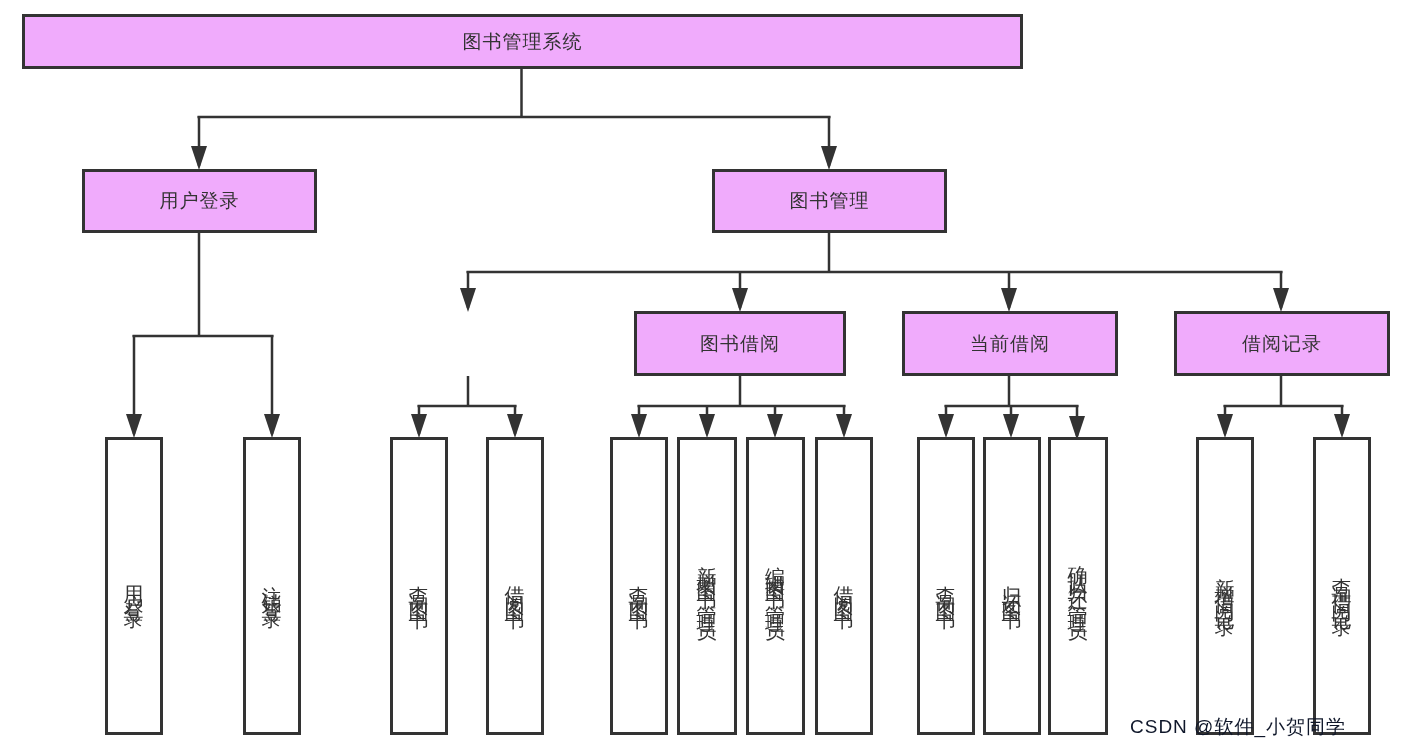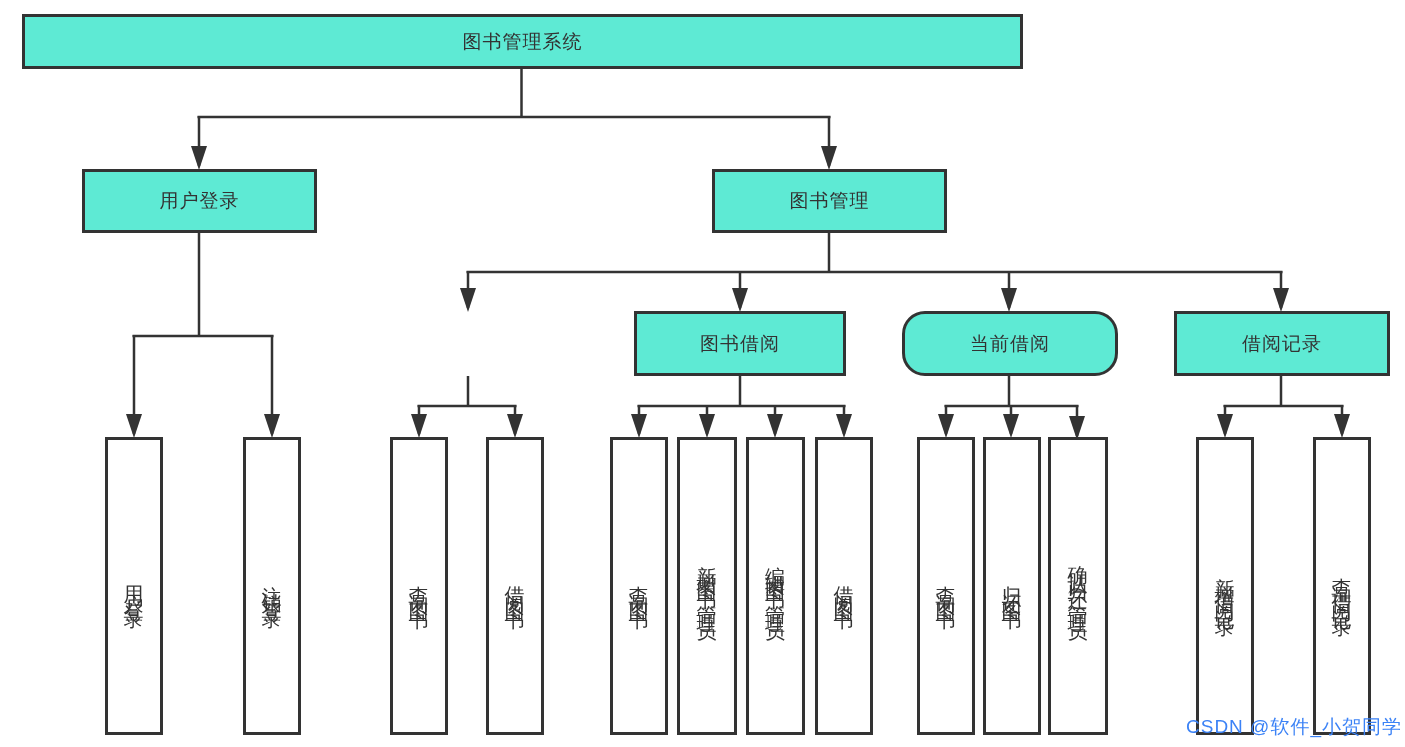--- a/index.html
+++ b/index.html
@@ -13,21 +13,21 @@
     overflow: hidden;
   }
   #wires {
     position: absolute;
     left: 0; top: 0;
     width: 1405px; height: 747px;
   }
   .box {
     position: absolute;
     box-sizing: border-box;
-    background: #5eead4;
+    background: #f0abfc;
     border: 3px solid #333333;
     display: flex;
     align-items: center;
     justify-content: center;
     font-size: 19px;
     letter-spacing: 1px;
     color: #333333;
   }
   .leaf {
     position: absolute;
@@ -44,24 +44,24 @@
   .vtext {
     writing-mode: vertical-rl;
     text-orientation: mixed;
     font-size: 20px;
     letter-spacing: 8px;
     color: #333333;
     line-height: 1;
   }
   .watermark {
     position: absolute;
-    left: 1186px;
+    left: 1130px;
     top: 714px;
     font-size: 19px;
-    color: #3b82f6;
+    color: #0f172a;
     letter-spacing: 1px;
     white-space: nowrap;
     z-index: 5;
   }
 </style>
 </head>
 <body>
 
 <div id="canvas">
 
@@ -140,21 +140,21 @@
       <polygon points="1334,414 1350,414 1342,438" fill="#333333" stroke="none"></polygon>
     </g>
   </svg>
 
   <div class="box" style="left:22px; top:14px; width:1001px; height:55px;">图书管理系统</div>
 
   <div class="box" style="left:82px; top:169px; width:235px; height:64px;">用户登录</div>
   <div class="box" style="left:712px; top:169px; width:235px; height:64px;text-align:center;">图书管理</div>
 
   <div class="box" style="left:634px; top:311px; width:212px; height:65px;">图书借阅</div>
-  <div class="box" style="left:902px; top:311px; width:216px; height:65px;border-radius:23px;">当前借阅</div>
+  <div class="box" style="left:902px; top:311px; width:216px; height:65px;">当前借阅</div>
   <div class="box" style="left:1174px; top:311px; width:216px; height:65px;">借阅记录</div>
 
   <div class="leaf" style="left:105px;">
     <span class="vtext">用户登录</span>
   </div>
   <div class="leaf" style="left:243px;">
     <span class="vtext">注销登录</span>
   </div>
 
   <div class="leaf" style="left:390px;">

